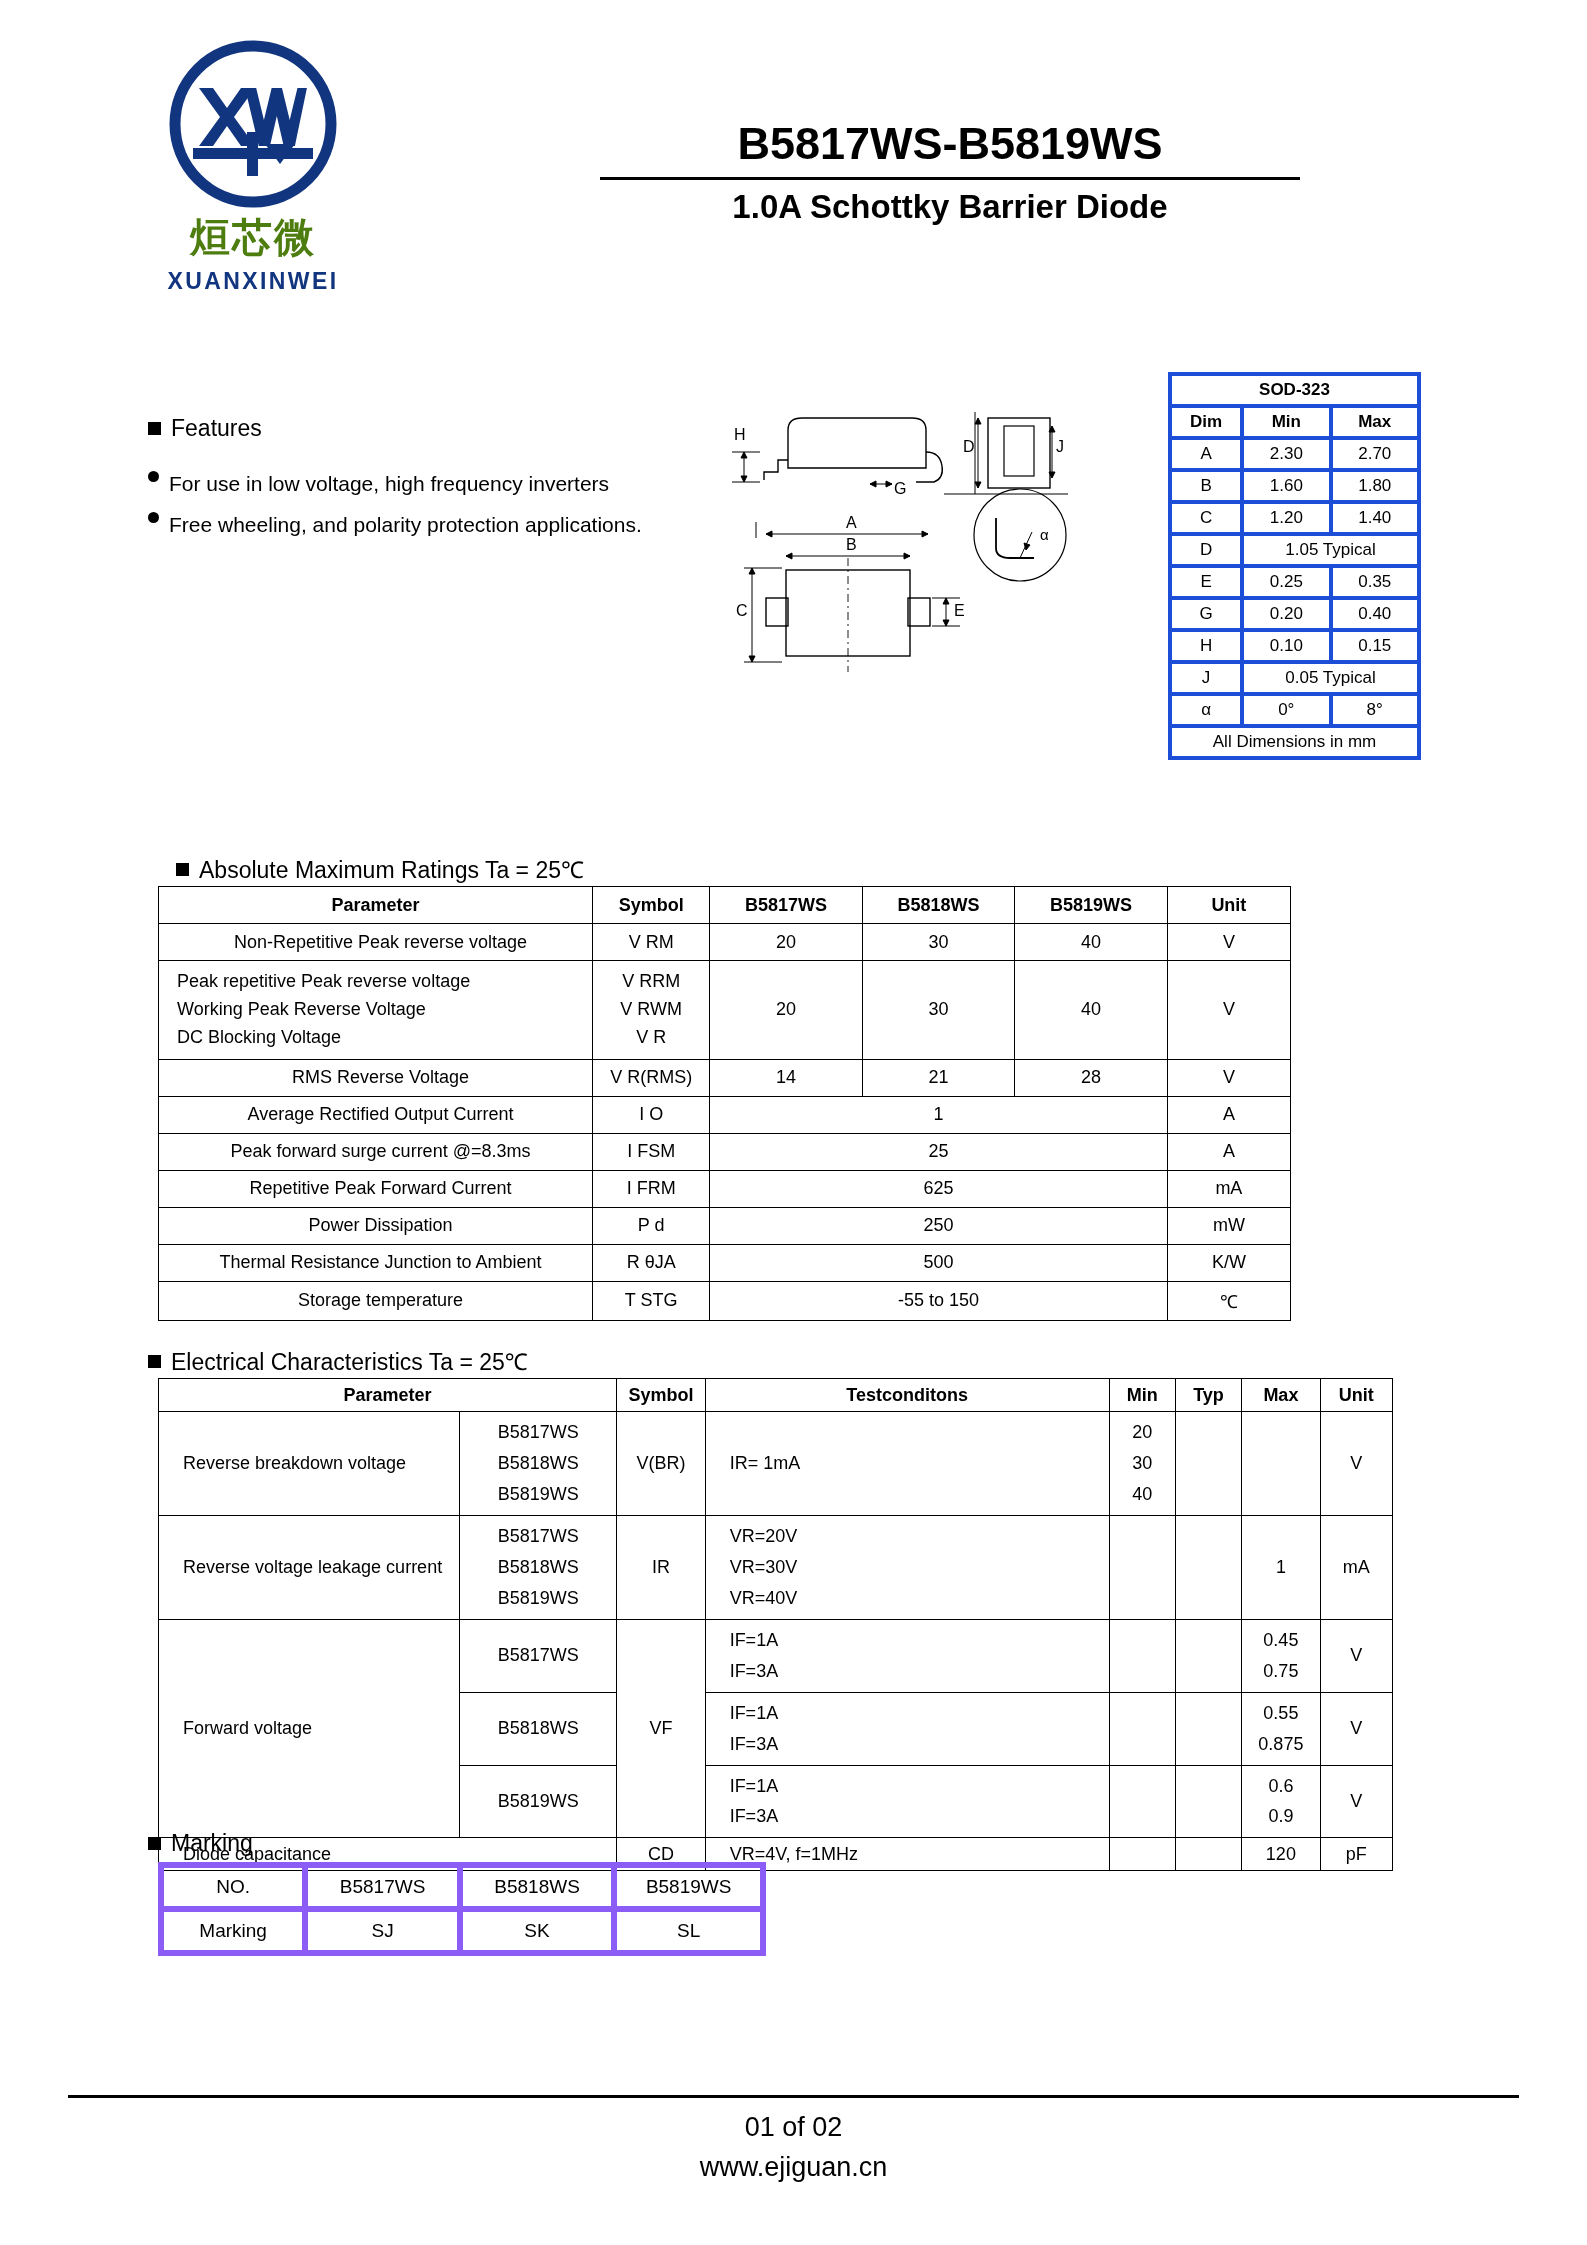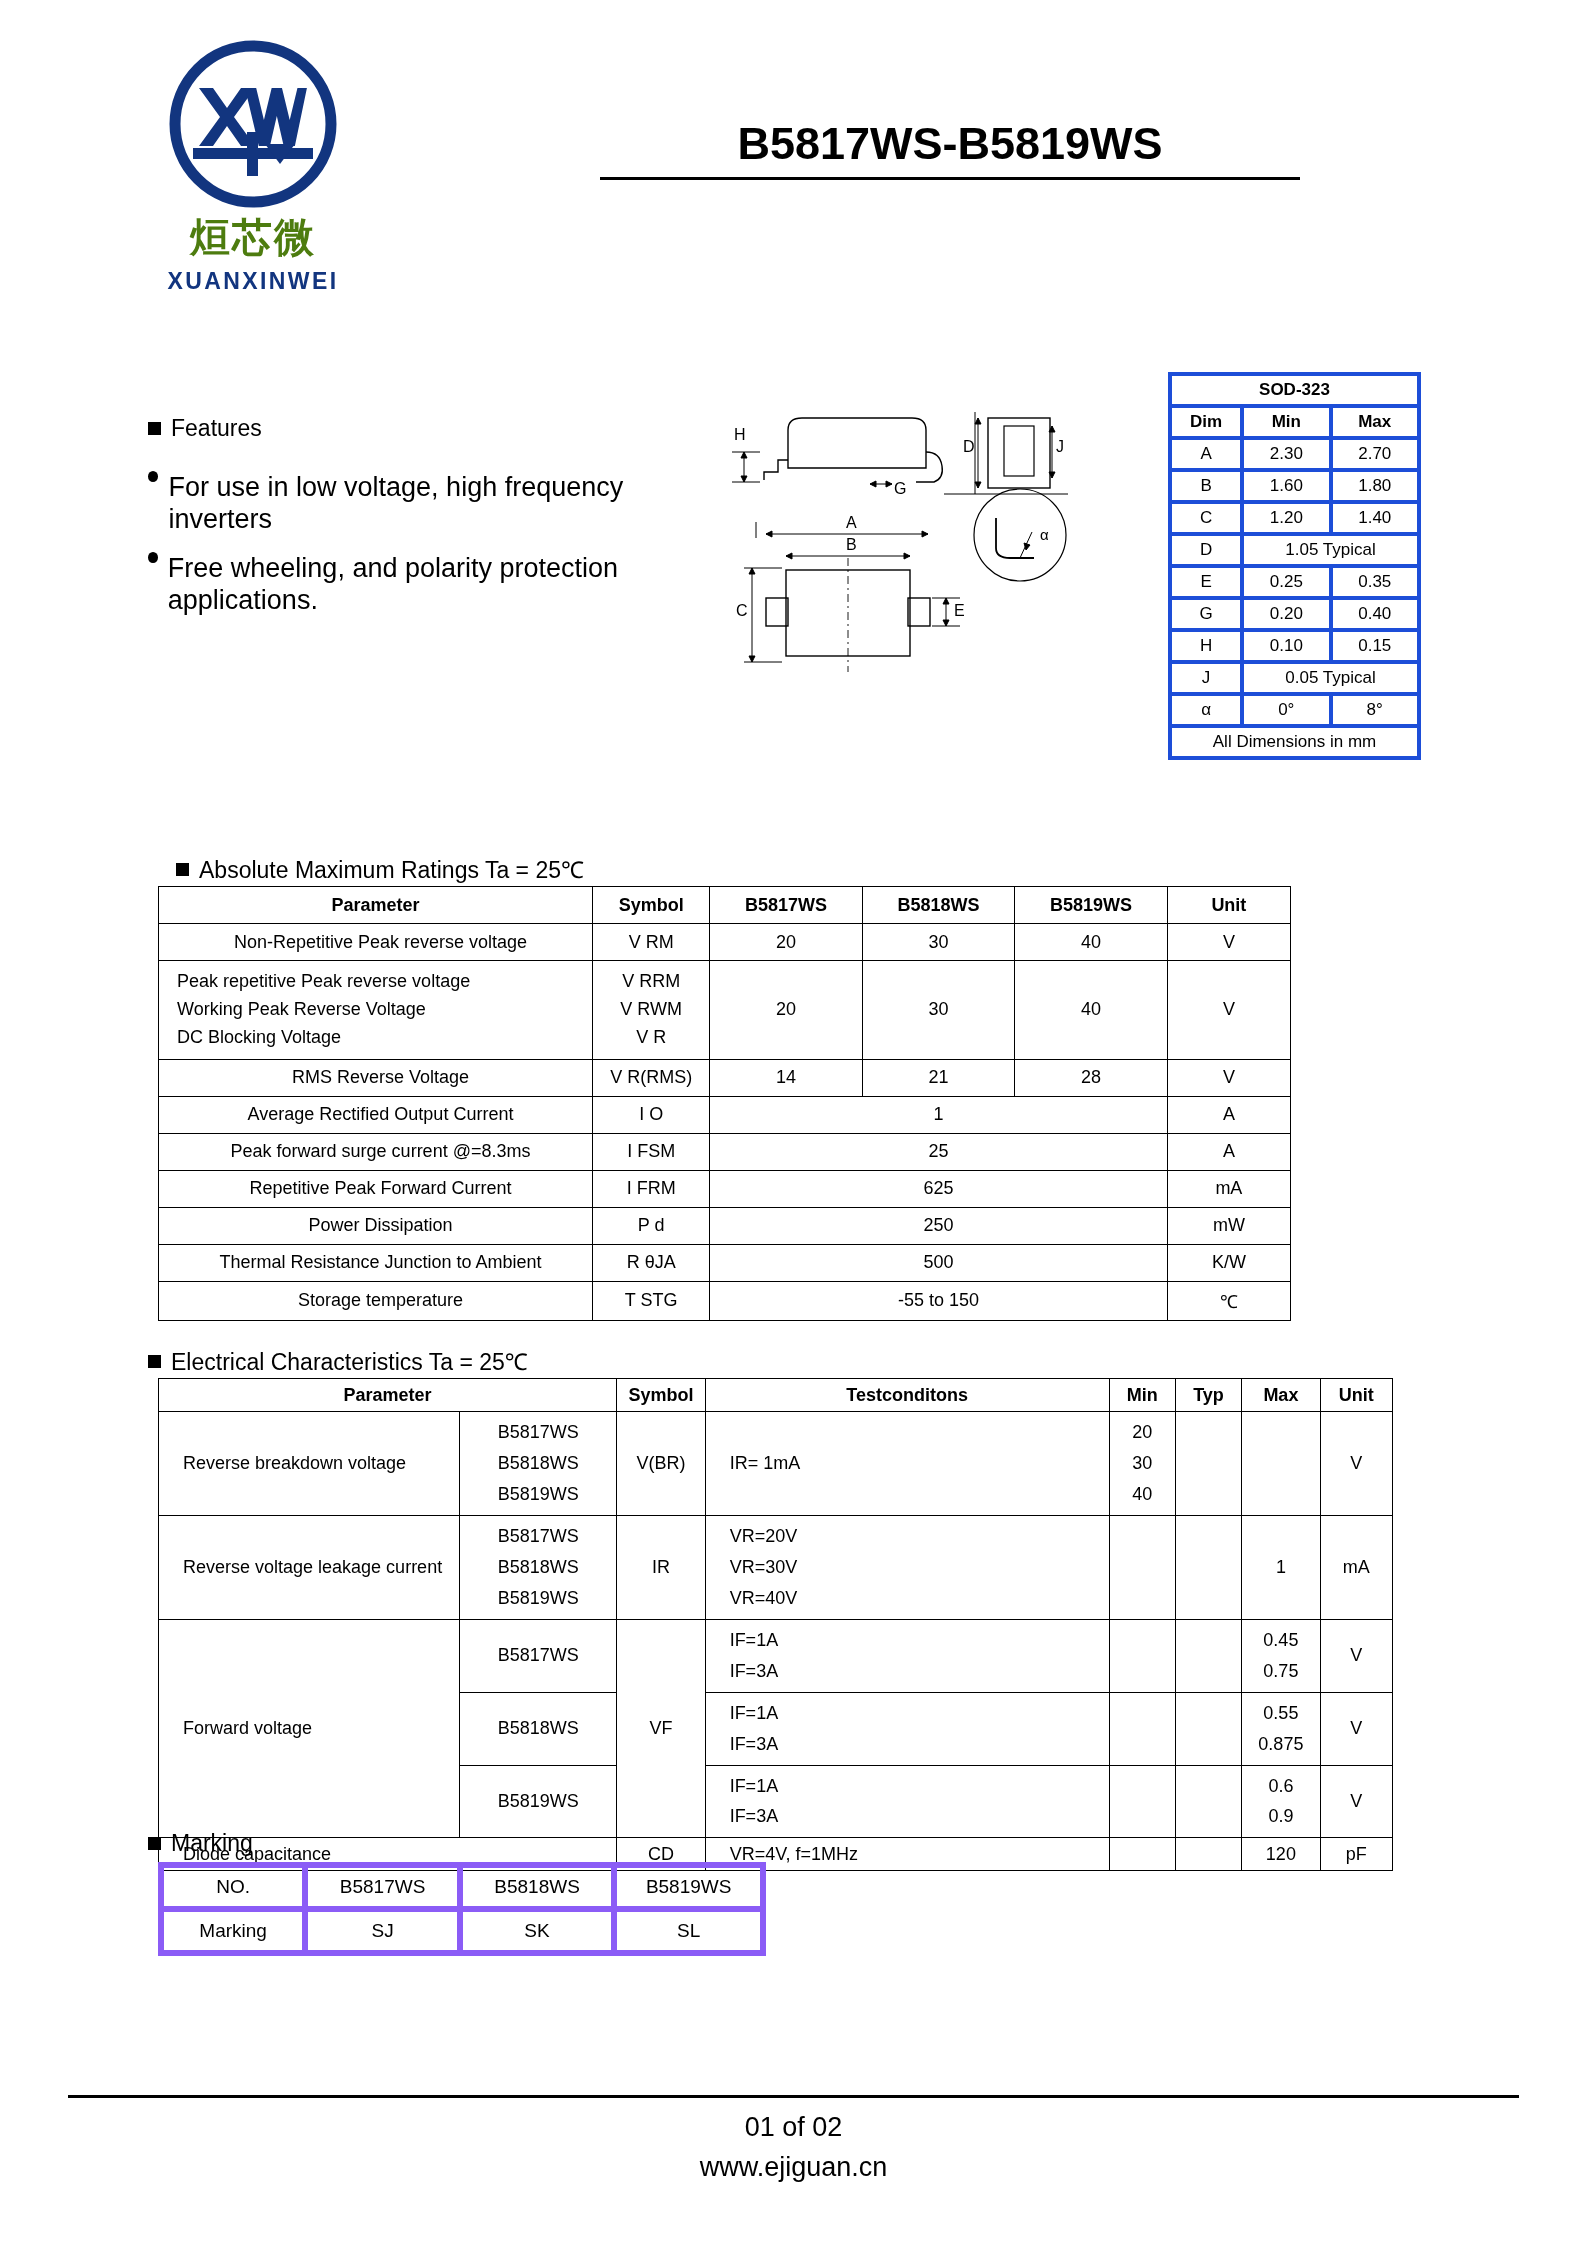--- a/index.html
+++ b/index.html
@@ -107,21 +107,21 @@
   }
 
   
   .features {
     position: absolute;
     left: 148px;
     top: 415px;
     width: 560px;
   }
   .features .feat-line {
-    font-size: 27px;
+    font-size: 21px;
     margin-top: 16px;
     display: flex;
     align-items: flex-start;
   }
   .features .feat-line span.txt { line-height: 1.2; }
 
   
   .pkg {
     position: absolute;
     left: 720px;
@@ -247,20 +247,21 @@
           <path d="M96 104 L126 104 L111 124 Z" fill="#12357f"></path>
         </svg>
       </div>
       <div class="logo-cn">烜芯微</div>
       <div class="logo-en">XUANXINWEI</div>
     </div>
 
     <div class="title-block">
       <div class="doc-title">B5817WS-B5819WS</div>
       <div class="title-rule"></div>
+      <div class="doc-subtitle">1.0A Schottky Barrier Diode</div>
     </div>
   </div>
 
   <div class="sec-head" style="left:148px; top:415px;">
     <span class="sq"></span>
     <span>Features</span>
   </div>
   <div class="features" style="top:455px;">
     <div class="feat-line">
       <span class="bullet-dot"></span>

